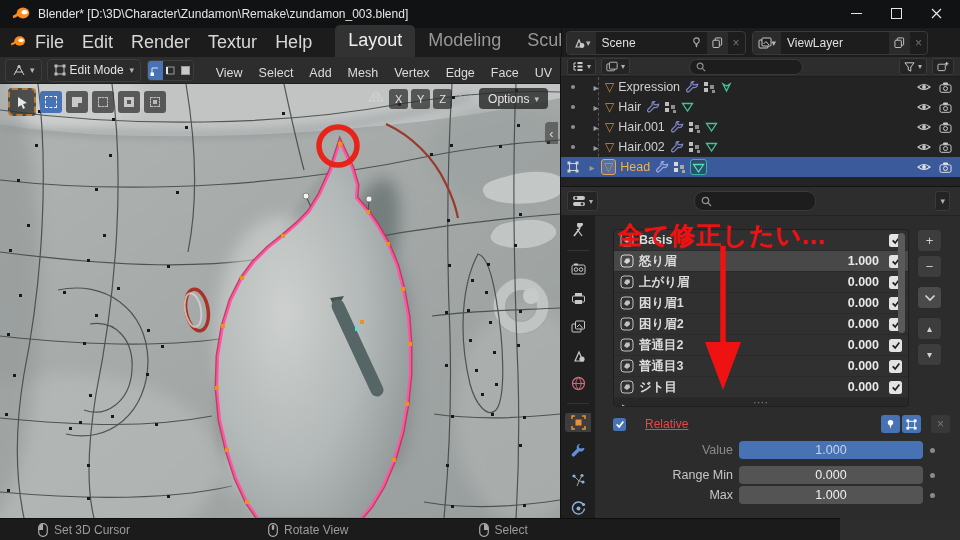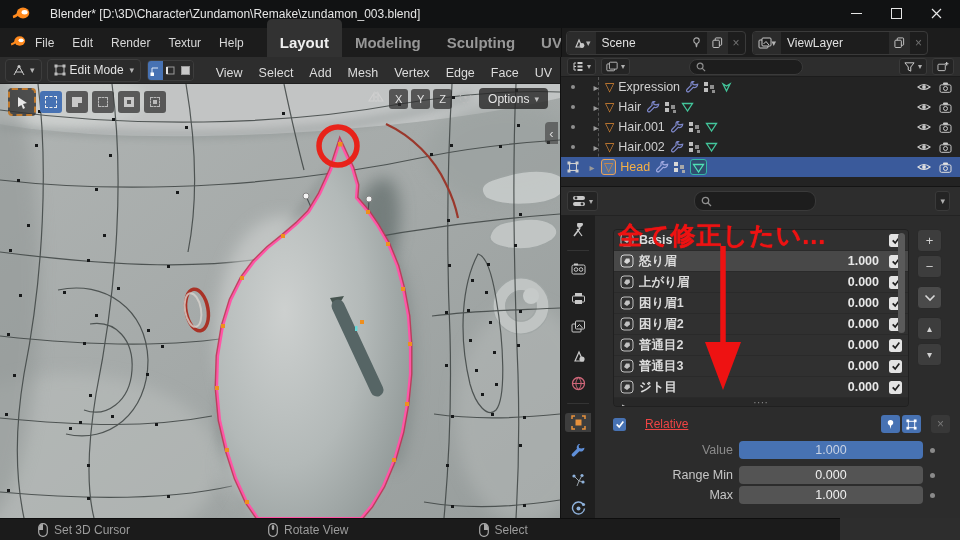--- a/index.html
+++ b/index.html
@@ -3,33 +3,33 @@
 <meta charset="utf-8">
 <style>
   html,body{margin:0;padding:0;background:#000;}
   #app{position:relative;width:960px;height:540px;overflow:hidden;background:#2d2d2d;
        font-family:"Liberation Sans","DejaVu Sans",sans-serif;font-size:12px;color:#d5d5d5;
        -webkit-font-smoothing:antialiased;}
   .ic{display:inline-block;vertical-align:middle;flex:0 0 auto;}
 
   
   #titlebar{position:absolute;left:0;top:0;width:960px;height:28px;background:#111213;
-            display:flex;align-items:center;border-bottom:7px solid #f0abfc;gap:12px;}
+            display:flex;align-items:center;border-bottom:7px solid #f0abfc;}
   #titlebar .title{color:#e6e6e6;font-size:12px;margin-left:8px;}
   .winbtn{width:40px;height:27px;display:flex;align-items:center;justify-content:center;}
   .winbtn .min{width:11px;height:1px;background:#e6e6e6;}
   .winbtn .max{width:9px;height:9px;border:1px solid #e6e6e6;}
   #winbtns{position:absolute;right:4px;top:0;display:flex;}
 
   
   #topbar{position:absolute;left:0;top:28px;width:960px;height:29px;background:#1c1c1c;
           display:flex;align-items:center;}
-  .menu{padding:4px 9px;color:#d8d8d8;font-size:12px;}
+  .menu{padding:4px 9px;color:#d8d8d8;font-size:18px;}
   .wstabs{display:flex;align-items:flex-end;height:29px;margin-left:14px;}
-  .wstab{padding:15px 13px 6px;color:#979797;font-size:15px;white-space:nowrap;font-weight:bold;}
+  .wstab{padding:5px 13px 6px;color:#979797;font-size:18px;white-space:nowrap;}
   .wstab.active{background:#323232;color:#efefef;border-radius:5px 5px 0 0;}
   #topbar-right{position:absolute;left:561px;top:0;width:399px;height:29px;background:#1c1c1c;
                 display:flex;align-items:center;gap:6px;padding-left:4px;box-sizing:border-box;
                 border-left:1px solid #111;}
   .idf{display:flex;align-items:center;height:22px;background:#1d1d1d;border:1px solid #3a3a3a;
        border-radius:4px;overflow:hidden;}
   .idf .seg{display:flex;align-items:center;height:100%;padding:0 5px;}
   .idf .seg.btn{background:#2b2b2b;}
   .idf .name{padding:0 6px;color:#e0e0e0;min-width:60px;}
   .dim{opacity:.45;}

